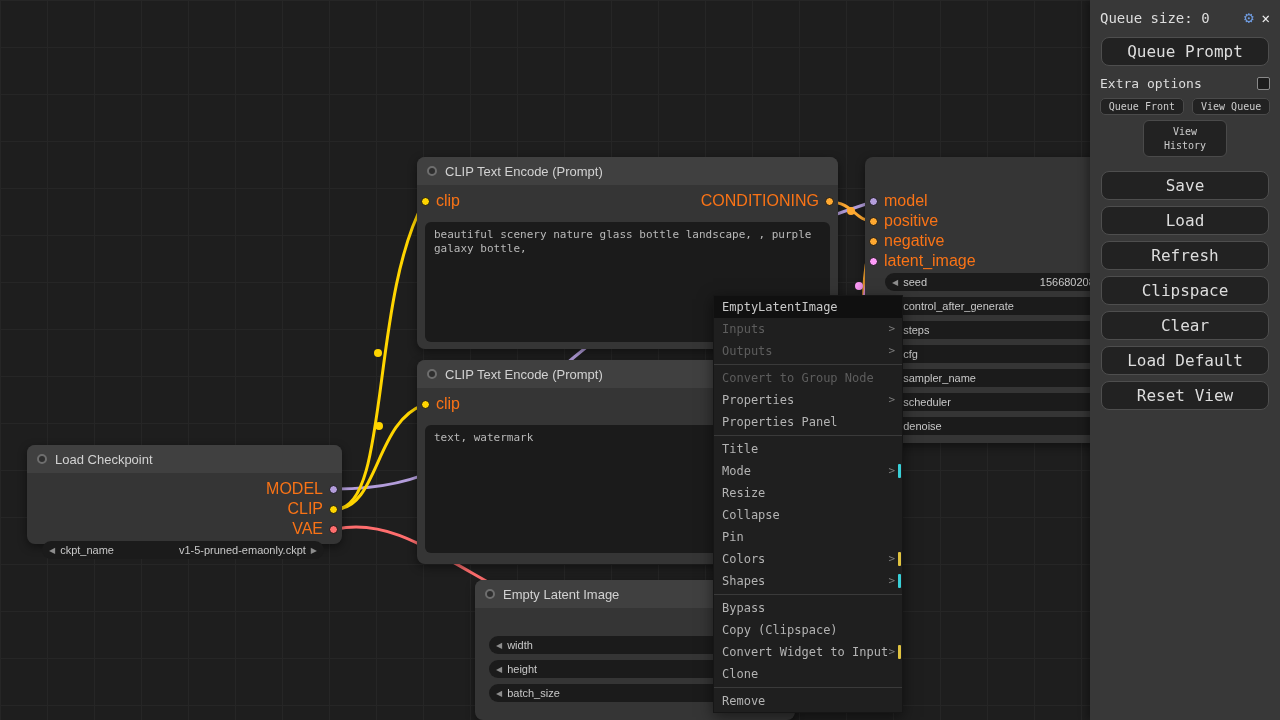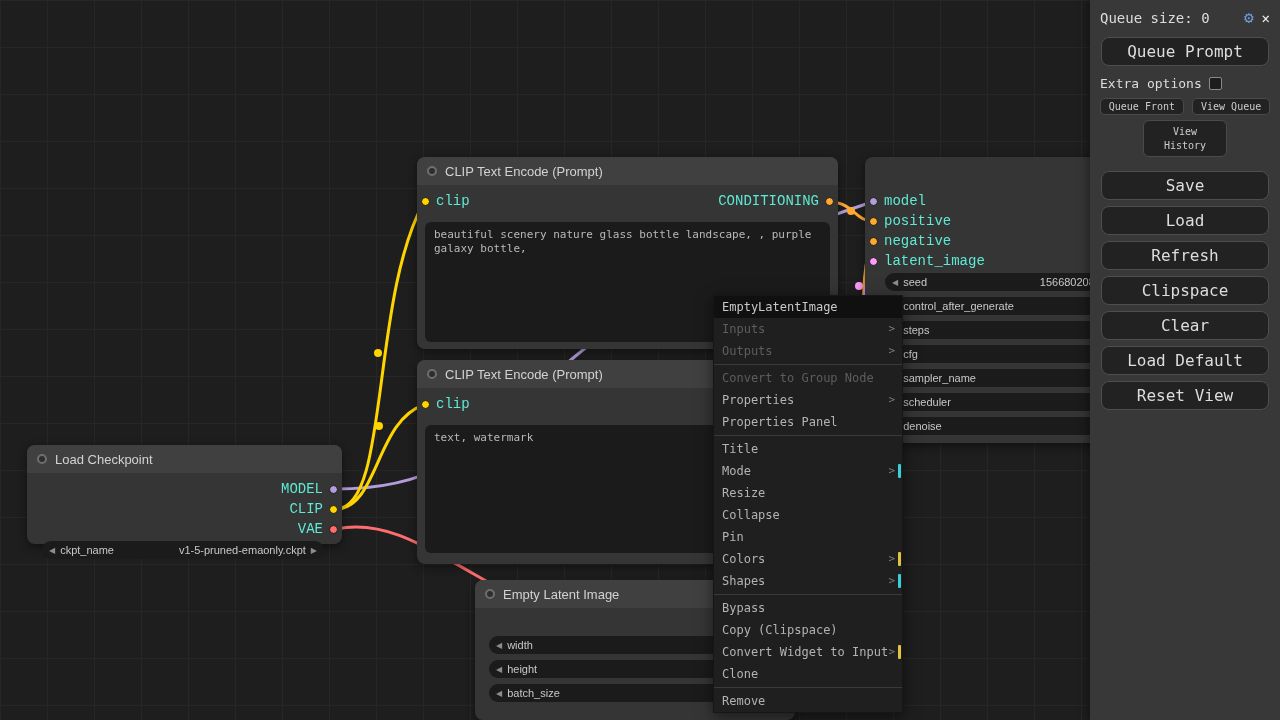--- a/index.html
+++ b/index.html
@@ -38,22 +38,22 @@
   }
   .node-title {
     font-family: "Liberation Sans", sans-serif;
     font-size: 13px; color: #d2d2d2; white-space: nowrap; overflow: hidden;
   }
   .dot {
     position: absolute; width: 9px; height: 9px; border-radius: 50%;
     border: 1px solid #161616;
   }
   .slot-label {
-    position: absolute; font-family: Liberation Mono, monospace;
-    font-size: 14px; line-height: 14px; color: #5eead4; white-space: nowrap;
+    position: absolute; font-family: Liberation Sans, sans-serif;
+    font-size: 16px; line-height: 14px; color: #f97316; white-space: nowrap;
   }
   .textbox {
     position: absolute; background: #1b1b1b; border-radius: 6px;
     color: #b9b9b9; font-family: "DejaVu Sans Mono", monospace;
     font-size: 11px; line-height: 1.3; padding: 6px 9px; overflow: hidden;
   }
   .pill {
     position: absolute; height: 18px; background: #1b1b1b; border-radius: 9px;
     display: flex; align-items: center; gap: 5px; padding: 0 7px;
     font-family: "Liberation Sans", sans-serif; font-size: 11px; color: #c8c8c8;
@@ -96,21 +96,21 @@
   .queue-row { display: flex; align-items: center; gap: 8px; font-size: 14px; }
   .gear-icon { margin-left: auto; color: #6f9bdf; font-size: 16px; cursor: pointer; }
   .close-icon { color: #f0f0f0; font-size: 14px; font-weight: bold; cursor: pointer; }
   .btn {
     display: block; width: 168px; margin: 6px auto 0;
     background: #222222; border: 1px solid #4e4e4e; border-radius: 8px;
     color: #dddddd; font-family: "DejaVu Sans Mono", monospace;
     font-size: 16px; text-align: center; padding: 4px 0; cursor: pointer;
   }
   .btn.primary { margin-top: 10px; }
-  .extra-row { display: flex; align-items: center; justify-content: flex-start; gap: 7px; margin-top: 10px; font-size: 13px; }
+  .extra-row { display: flex; align-items: center; justify-content: space-between; gap: 7px; margin-top: 10px; font-size: 13px; }
   .checkbox {
     width: 13px; height: 13px; border: 1px solid #8a8a8a; border-radius: 2px;
     background: #1d1d1d; display: inline-block; cursor: pointer;
   }
   .small-btn-row { display: flex; justify-content: center; gap: 8px; margin-top: 7px; }
   .btn-small {
     background: #222222; border: 1px solid #4a4a4a; border-radius: 5px;
     color: #cccccc; font-size: 10px; padding: 2px 8px; cursor: pointer;
     font-family: "DejaVu Sans Mono", monospace; white-space: nowrap;
   }

